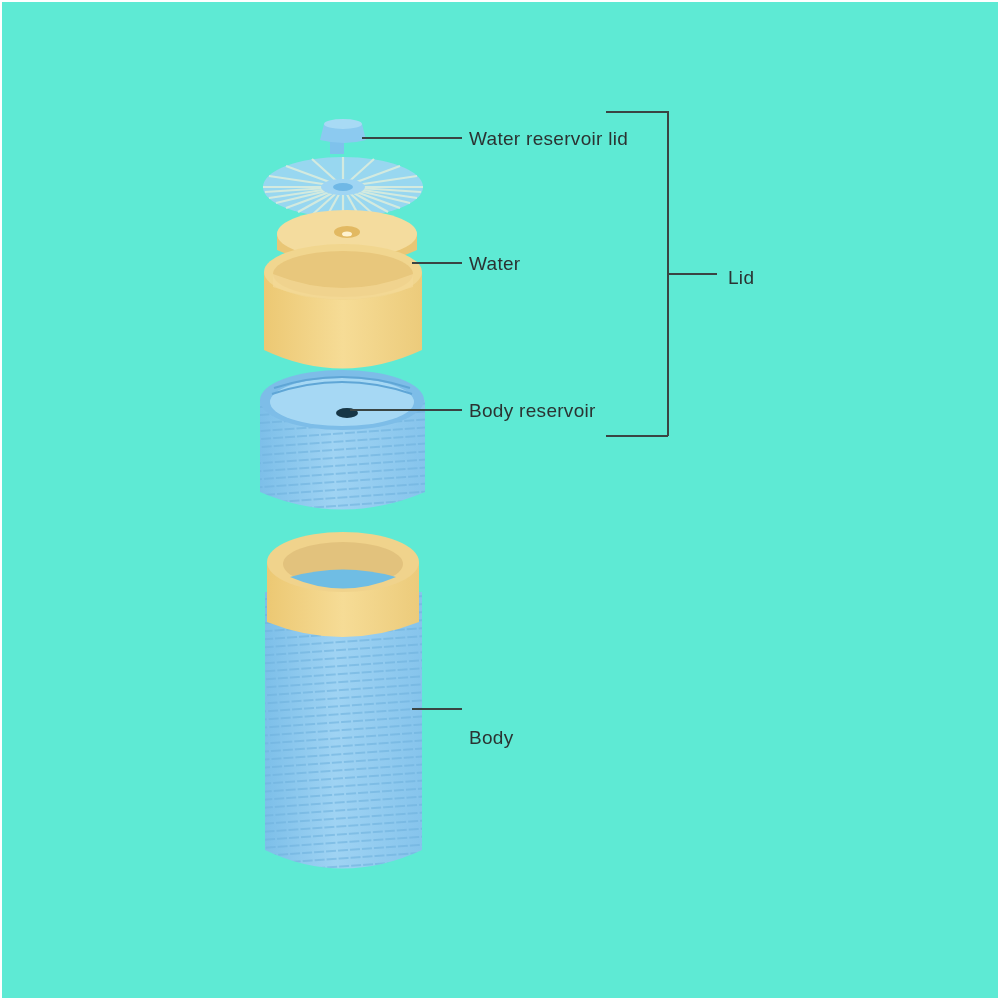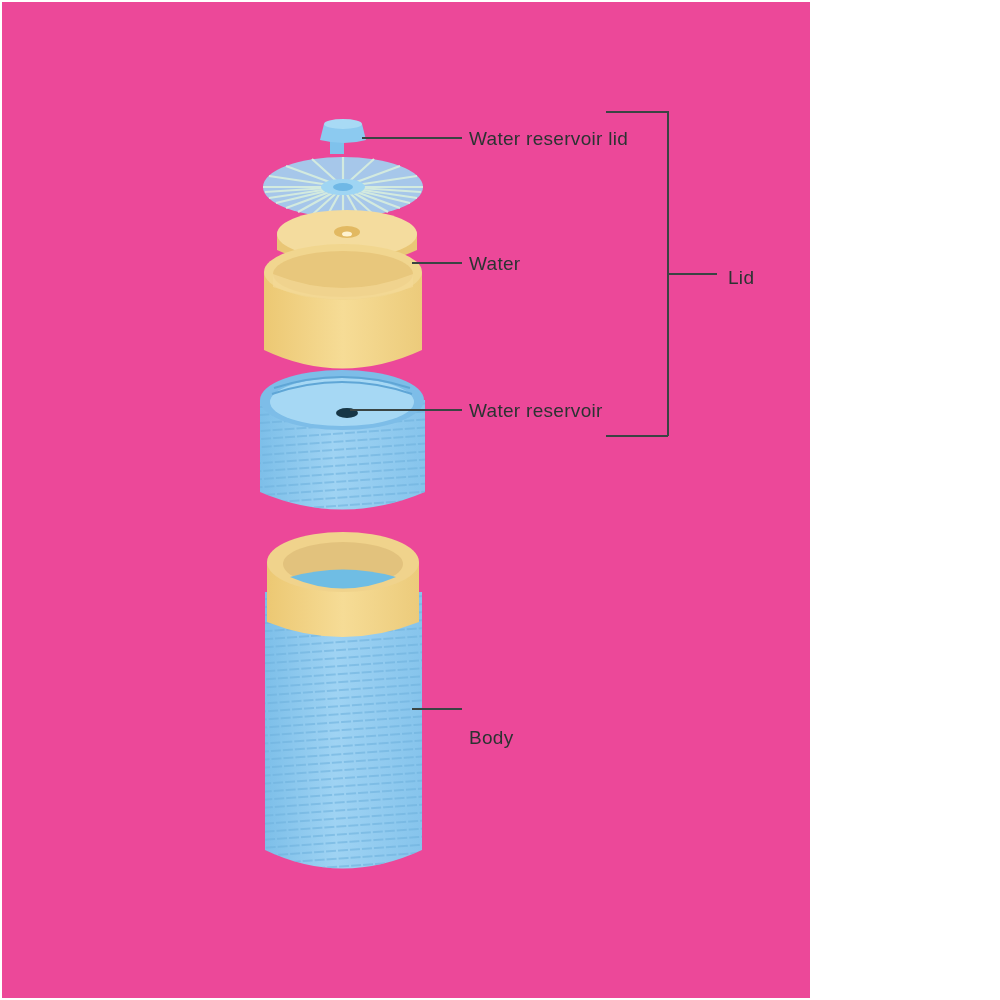--- a/index.html
+++ b/index.html
@@ -1,17 +1,17 @@
 <!DOCTYPE html>
 <html><head>
 <meta charset="utf-8">
 <style>
   html, body { margin:0; padding:0; }
   body { width:1000px; height:1000px; background:#ffffff; position:relative; overflow:hidden; font-family:"Liberation Sans", sans-serif; }
-  #canvas { position:absolute; left:2px; top:2px; width:808px; height:996px; background:#ec4899; }
+  #canvas { position:absolute; left:2px; top:2px; width:996px; height:996px; background:#5eead4; }
   .label { position:absolute; font-size:19px; color:#2b3332; letter-spacing:0.3px; white-space:nowrap; line-height:1; }
   .line { position:absolute; background:#3a4443; }
   svg { position:absolute; left:0; top:0; }
 </style>
 </head>
 <body>
 
 <div id="canvas">
 
 <svg width="996" height="996" viewBox="0 0 996 996">
@@ -107,17 +107,17 @@
 <div class="line" style="left:348px; top:407px; width:112px; height:1.5px;"></div>
 <div class="line" style="left:410px; top:706px; width:50px; height:1.5px;"></div>
 
 <div class="line" style="left:604px; top:109px; width:62px; height:1.5px;"></div>
 <div class="line" style="left:665px; top:109px; width:1.5px; height:325px;"></div>
 <div class="line" style="left:604px; top:433px; width:62px; height:1.5px;"></div>
 <div class="line" style="left:665px; top:271px; width:50px; height:1.5px;"></div>
 
 <div class="label" style="left:467px; top:127px;">Water reservoir lid</div>
 <div class="label" style="left:467px; top:252px;">Water</div>
-<div class="label" style="left:467px; top:399px;">Water reservoir</div>
+<div class="label" style="left:467px; top:399px;">Body reservoir</div>
 <div class="label" style="left:726px; top:266px;">Lid</div>
 <div class="label" style="left:467px; top:702px;margin-top:24px;">Body</div>
 
 </div>
 
 </body></html>

